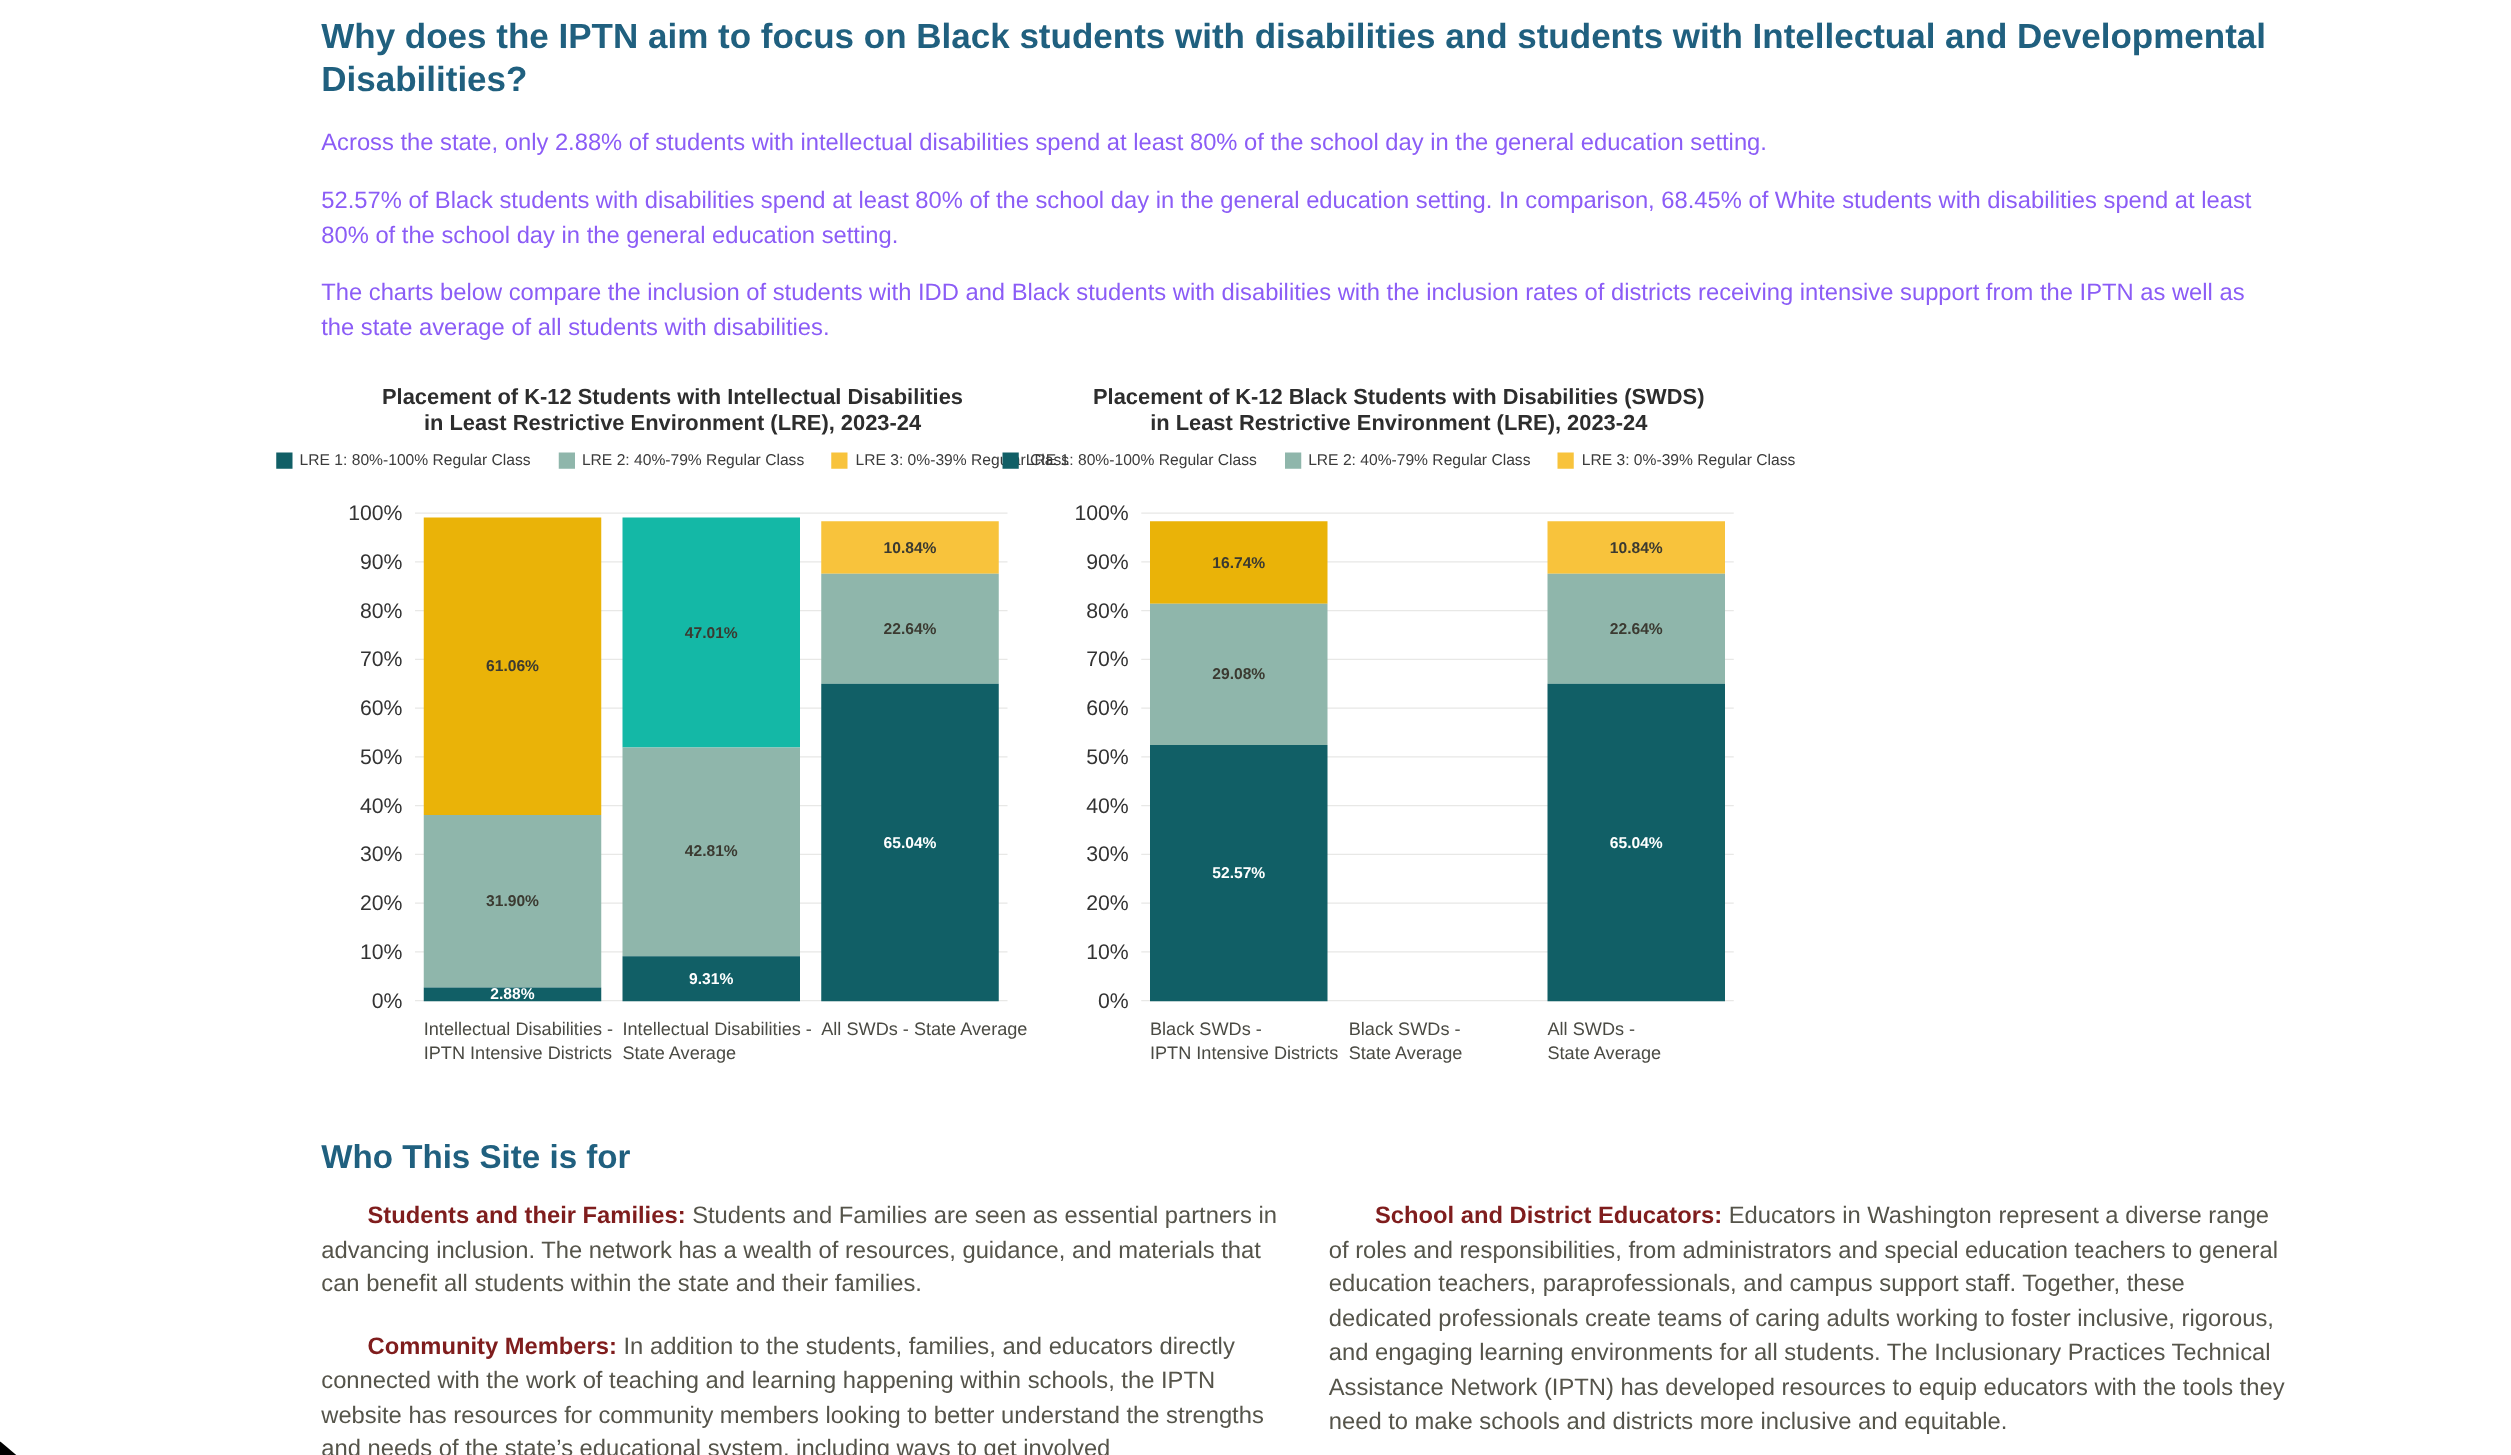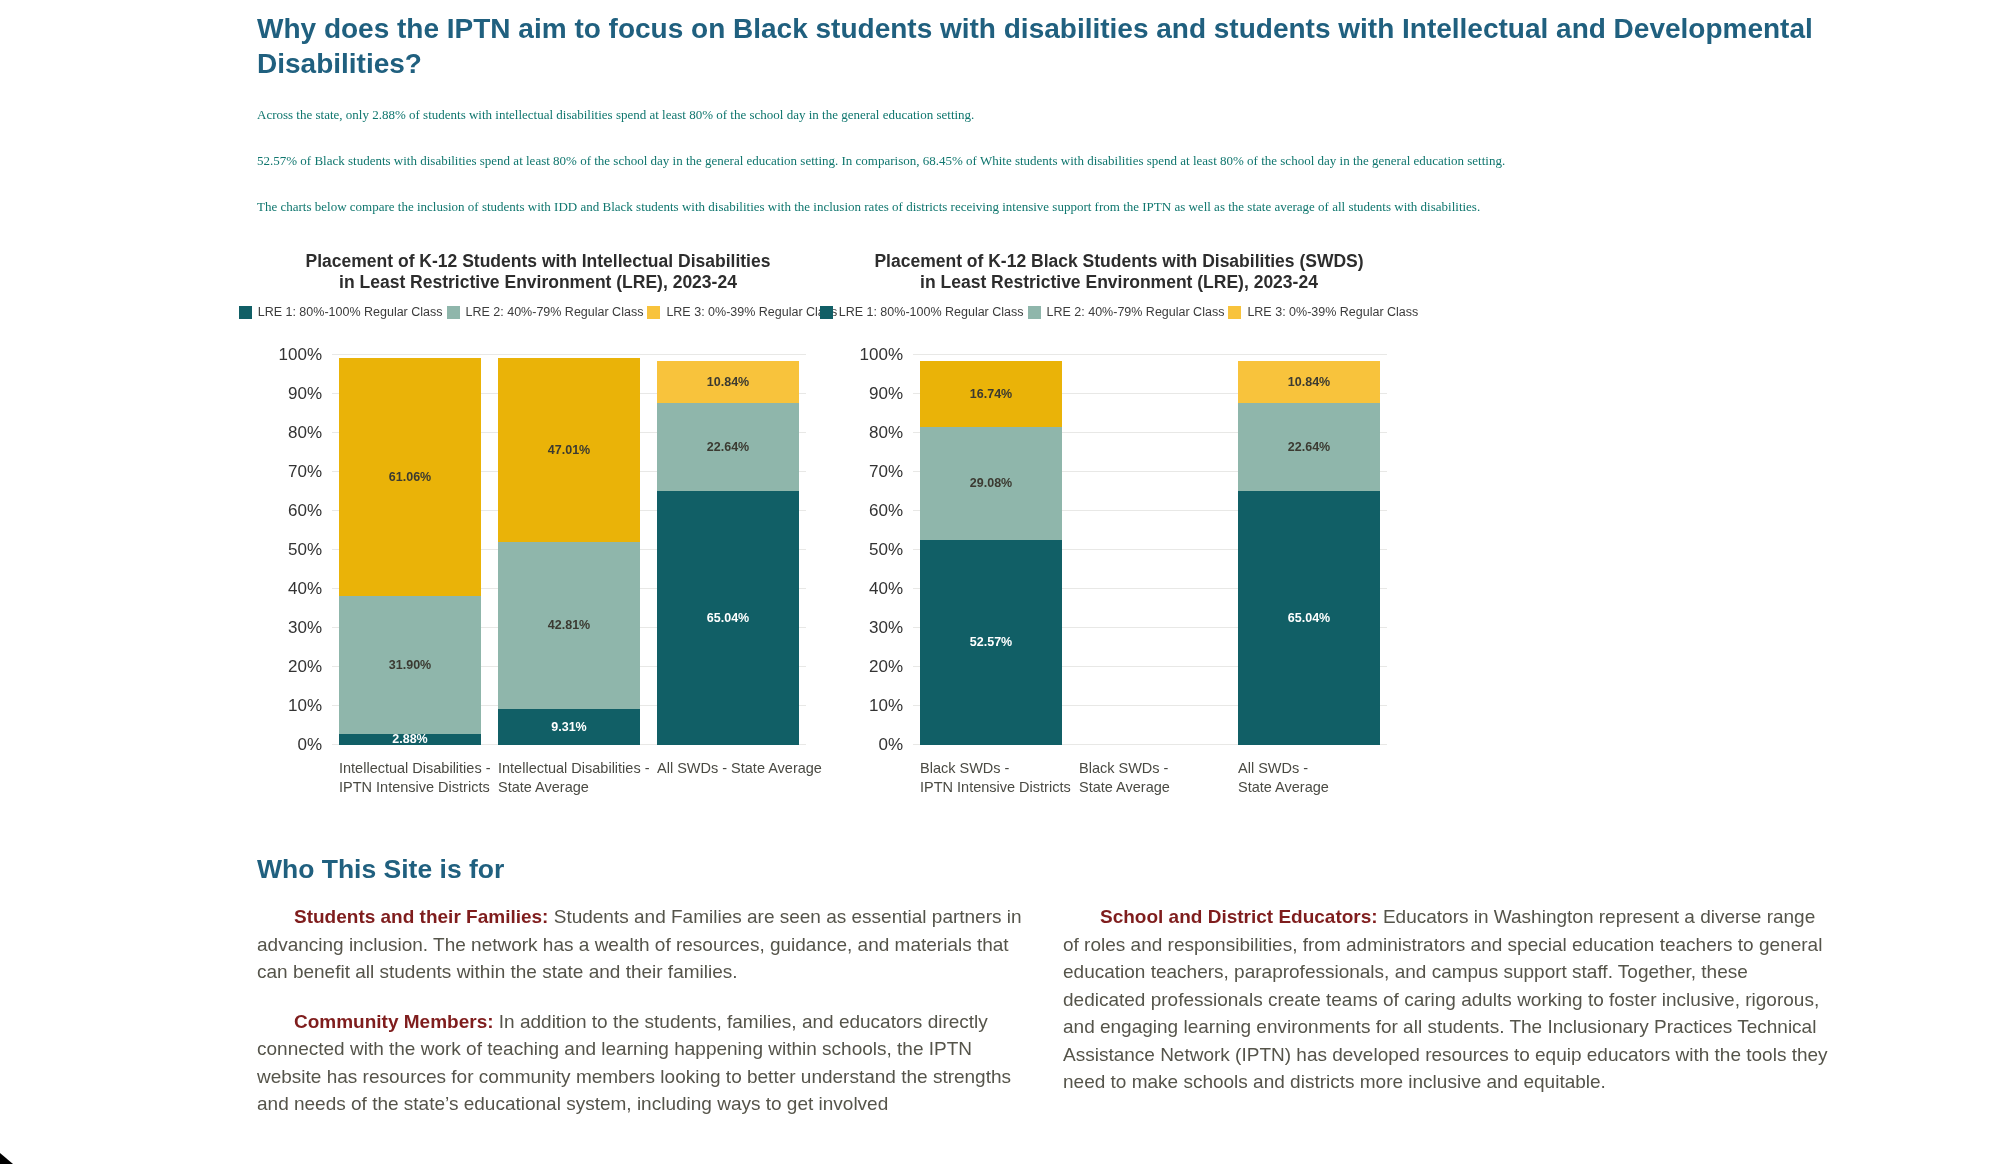--- a/index.html
+++ b/index.html
@@ -12,30 +12,30 @@
   }
   .content {
     position: absolute; left: 257px; top: 0;
     width: 1556px;
   }
   h1.page-heading {
     font-size: 28px; line-height: 35px; font-weight: 700;
     color: #20607f; margin: 11px 0 20px 0;
   }
   p.lead-paragraph {
-    font-size: 13px; line-height: 28px;
-    color: #0f766e; margin: 0 0 18px 0; font-family: Liberation Serif, serif;
+    font-size: 19px; line-height: 28px;
+    color: #8b5cf6; margin: 0 0 18px 0;
   }
 
   
   .charts-row { display: flex; gap: 45px; margin: 30px 0 0 13px; }
   figure.chart { margin: 0; width: 536px; }
   .chart-title { text-align: center; font-weight: 700; font-size: 17.5px; line-height: 20.5px; color: #2d2d2d; }
   .chart-legend {
-    display: flex; justify-content: center; gap: 4px;
+    display: flex; justify-content: center; gap: 22px;
     margin: 13px 0 36px 0; white-space: nowrap;
   }
   .legend-item { display: inline-flex; align-items: center; gap: 6px; font-size: 12.5px; color: #3b3b3b; }
   .legend-swatch { width: 13px; height: 13px; display: inline-block; flex: 0 0 auto; }
   .chart-body { display: flex; }
   .y-axis { position: relative; width: 62px; height: 390px; flex: 0 0 auto; }
   .y-tick-label {
     position: absolute; right: 10px; height: 20px; line-height: 20px;
     font-size: 17px; color: #333333; text-align: right; white-space: nowrap;
   }
@@ -138,21 +138,21 @@
                   <span class="value-label">61.06%</span>
                 </div>
                 <div class="segment" style="height: 137.475px; background: rgb(143, 182, 171);">
                   <span class="value-label">31.90%</span>
                 </div>
                 <div class="segment" style="height: 11.232px; background: rgb(17, 95, 102);">
                   <span class="value-label light">2.88%</span>
                 </div>
               </div>
               <div class="bar">
-                <div class="segment" style="height: 183.339px; background: #eab308;">
+                <div class="segment" style="height: 183.339px; background: #14b8a6;">
                   <span class="value-label">47.01%</span>
                 </div>
                 <div class="segment" style="height: 166.959px; background: rgb(143, 182, 171);">
                   <span class="value-label">42.81%</span>
                 </div>
                 <div class="segment" style="height: 36.309px; background: rgb(17, 95, 102);">
                   <span class="value-label light">9.31%</span>
                 </div>
               </div>
               <div class="bar">

